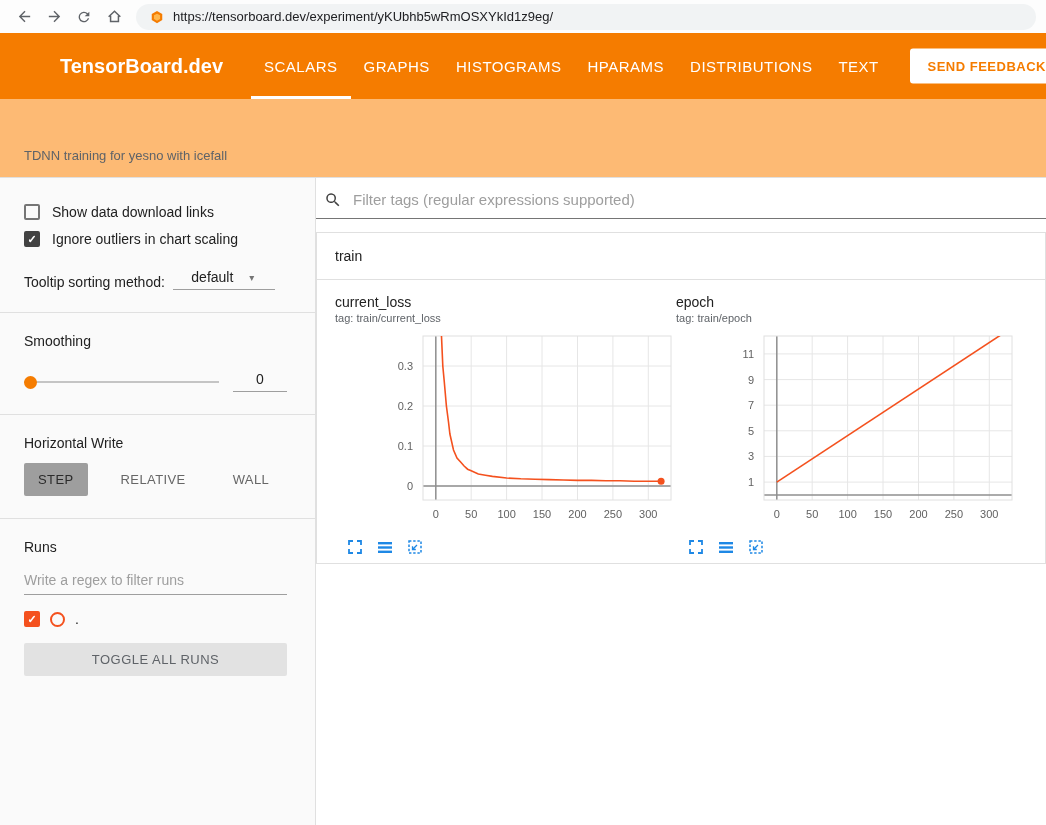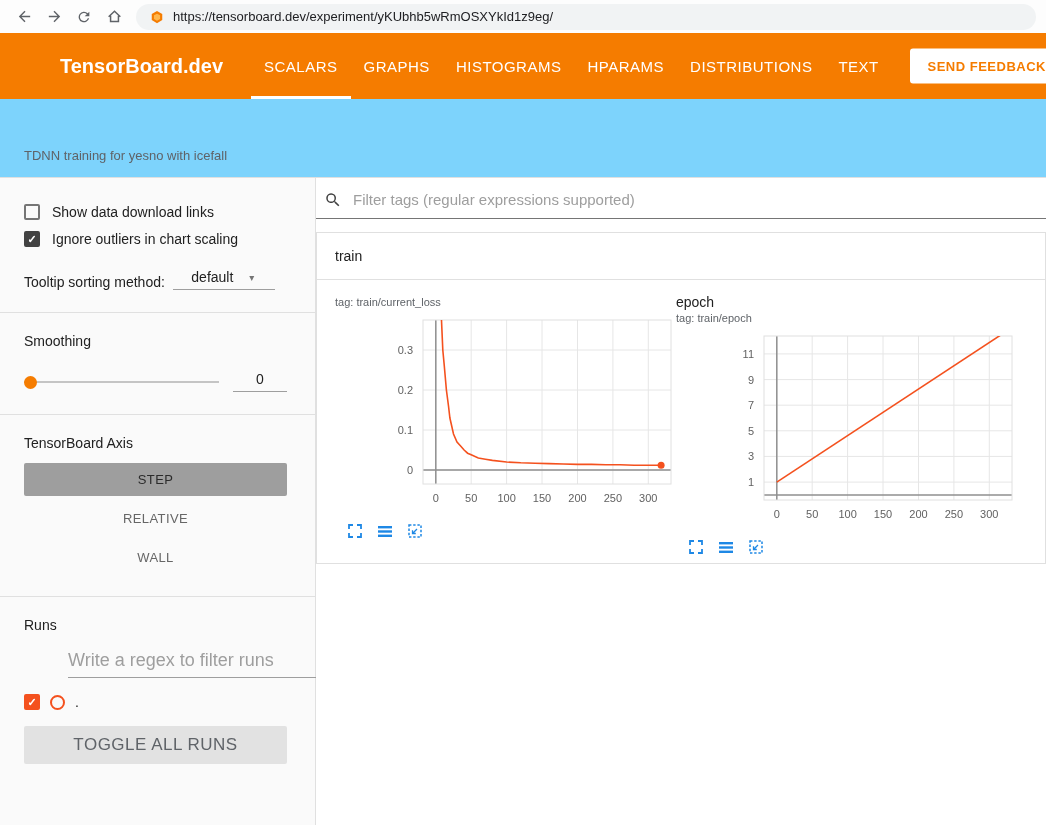--- a/index.html
+++ b/index.html
@@ -17,21 +17,21 @@
   .brand { font-size:20px; font-weight:bold; white-space:nowrap;margin-left:36px; }
   .tabs { display:flex; margin-left:28px; height:100%; }
   .tab { display:flex; align-items:center; padding:0 13px; font-size:15px; font-weight:500; letter-spacing:.5px;
     height:100%; box-sizing:border-box; border-bottom:3px solid transparent; border-top:3px solid transparent; cursor:pointer; white-space:nowrap; }
   .tab.active { border-bottom-color:#fff; }
   .feedback-btn { position:absolute; right:-18px; top:50%; transform:translateY(-50%); background:#fff; color:var(--accent,#f57c00);
     border:none; font-size:13px; font-weight:600; letter-spacing:.5px; padding:10px 18px; border-radius:3px;
     font-family:inherit; white-space:nowrap; cursor:pointer; }
   
   .subheader { height:79px; box-sizing:border-box; border-bottom:1px solid #e0e0e0; display:flex; align-items:flex-end;
-    padding:0 0 14px 24px; font-size:13px; color:#5f6368; background:#7dd3fc; }
+    padding:0 0 14px 24px; font-size:13px; color:#5f6368; background:#fdba74; }
   
   .content { display:flex; height:647px; }
   .sidebar { width:316px; box-sizing:border-box; background:#fafafa; border-right:1px solid #e0e0e0;
     padding:26px 28px 0 24px; flex-shrink:0; }
   .main { flex:1; min-width:0; background:#fff; }
   
   .check-row { display:flex; align-items:center; gap:12px; margin-bottom:11px; font-size:14px; color:#212121; }
   .checkbox { width:16px; height:16px; border:2px solid #757575; border-radius:2px; box-sizing:border-box; flex-shrink:0;
     display:flex; align-items:center; justify-content:center; cursor:pointer; background:#fafafa; }
   .checkbox.checked { background:#424242; border-color:#424242; }
@@ -43,31 +43,31 @@
     display:flex; justify-content:center; align-items:center; cursor:pointer; }
   .dropdown .arrow { color:#757575; font-size:10px; margin-left:16px; }
   .divider { height:1px; background:#e0e0e0; margin:22px -28px 0 -24px; }
   .section-label { margin-top:20px; font-size:14px; color:#212121; }
   .slider-row { display:flex; align-items:center; margin-top:22px; }
   .slider-track { flex:1; position:relative; height:14px; cursor:pointer; }
   .slider-track::before { content:""; position:absolute; left:0; right:0; top:6px; height:2px; background:#c4c4c4; }
   .slider-knob { position:absolute; left:0; top:1px; width:13px; height:13px; border-radius:50%; background:var(--accent,#f57c00); cursor:grab; }
   .slider-value { width:54px; margin-left:14px; text-align:center; font-size:14px; color:#212121;
     border-bottom:1px solid #9e9e9e; padding-bottom:4px; }
-  .axis-buttons { display:flex; gap:6px; margin-top:12px;flex-direction:column; }
+  .axis-buttons { display:flex; gap:19px; margin-top:12px; }
   .axis-btn { font-size:13px; font-weight:500; letter-spacing:.4px; padding:9px 14px; border:none; background:transparent;
     color:#666; border-radius:2px; font-family:inherit; cursor:pointer; }
   .axis-btn.selected { background:#9e9e9e; color:#2b2b2b; }
   .runs-filter { margin-top:10px; }
   .runs-filter input { border:none; outline:none; background:transparent; border-bottom:1px solid #9e9e9e; width:100%;
-    font-size:18px; padding:7px 0 6px 0; color:#212121; font-family:inherit;margin-left:44px; }
+    font-size:14px; padding:7px 0 6px 0; color:#212121; font-family:inherit; }
   input::placeholder { color:#9e9e9e; opacity:1; }
   .run-row { display:flex; align-items:center; gap:10px; margin-top:16px; font-size:14px; color:#212121; }
   .run-swatch { width:11px; height:11px; border:2px solid var(--line,#f4511e); border-radius:50%; }
-  .toggle-btn { margin-top:16px; width:100%; background:#e2e2e2; border:none; color:#5f6368; font-size:17px; font-weight:500;
+  .toggle-btn { margin-top:16px; width:100%; background:#e2e2e2; border:none; color:#5f6368; font-size:13px; font-weight:500;
     letter-spacing:.5px; padding:9px 0; border-radius:2px; font-family:inherit; cursor:pointer; }
   .experiment-label { margin-top:14px; font-size:13px; color:#757575; }
   
   .filter-row { display:flex; align-items:center; gap:9px; padding:12px 0 9px 8px; border-bottom:1px solid #757575; }
   .filter-row input { flex:1; border:none; outline:none; font-size:15px; color:#212121; font-family:inherit; background:transparent; }
   .card { margin-top:13px; border:1px solid #e0e0e0; }
   .card-header { padding:15px 18px; font-size:14px; color:#212121; border-bottom:1px solid #e0e0e0; cursor:pointer; }
   .charts-grid { display:flex; flex-wrap:wrap; padding:14px 0 0 18px; }
   .chart-cell { width:341px; margin-bottom:8px; }
   .chart-title { font-size:14px; color:#212121; }
@@ -157,21 +157,21 @@
     <div class="section-label">Smoothing</div>
     <div class="slider-row">
       <div class="slider-track">
         <div class="slider-knob"></div>
       </div>
       <div class="slider-value">0</div>
     </div>
 
     <div class="divider"></div>
 
-    <div class="section-label">TensorBoard Axis</div>
+    <div class="section-label">Horizontal Write</div>
     <div class="axis-buttons">
       <button class="axis-btn selected">STEP</button>
       <button class="axis-btn">RELATIVE</button>
       <button class="axis-btn">WALL</button>
     </div>
 
     <div class="divider"></div>
 
     <div class="section-label">Runs</div>
     <div class="runs-filter">
@@ -193,20 +193,21 @@
           </svg>
       </span>
       <input type="text" placeholder="Filter tags (regular expressions supported)" style="">
     </div>
 
     <div class="card">
       <div class="card-header">train</div>
       <div class="charts-grid">
 
         <div class="chart-cell">
+          <div class="chart-title">current_loss</div>
           <div class="chart-tag">tag: train/current_loss</div>
           <div class="chart-plot">
               <svg width="338" height="205" viewBox="0 0 338 205">
                 <line x1="100.8" y1="4" x2="100.8" y2="168" stroke="#e6e6e6"></line>
                 <line x1="136.2" y1="4" x2="136.2" y2="168" stroke="#e6e6e6"></line>
                 <line x1="171.6" y1="4" x2="171.6" y2="168" stroke="#e6e6e6"></line>
                 <line x1="207.0" y1="4" x2="207.0" y2="168" stroke="#e6e6e6"></line>
                 <line x1="242.5" y1="4" x2="242.5" y2="168" stroke="#e6e6e6"></line>
                 <line x1="277.9" y1="4" x2="277.9" y2="168" stroke="#e6e6e6"></line>
                 <line x1="313.3" y1="4" x2="313.3" y2="168" stroke="#e6e6e6"></line>

